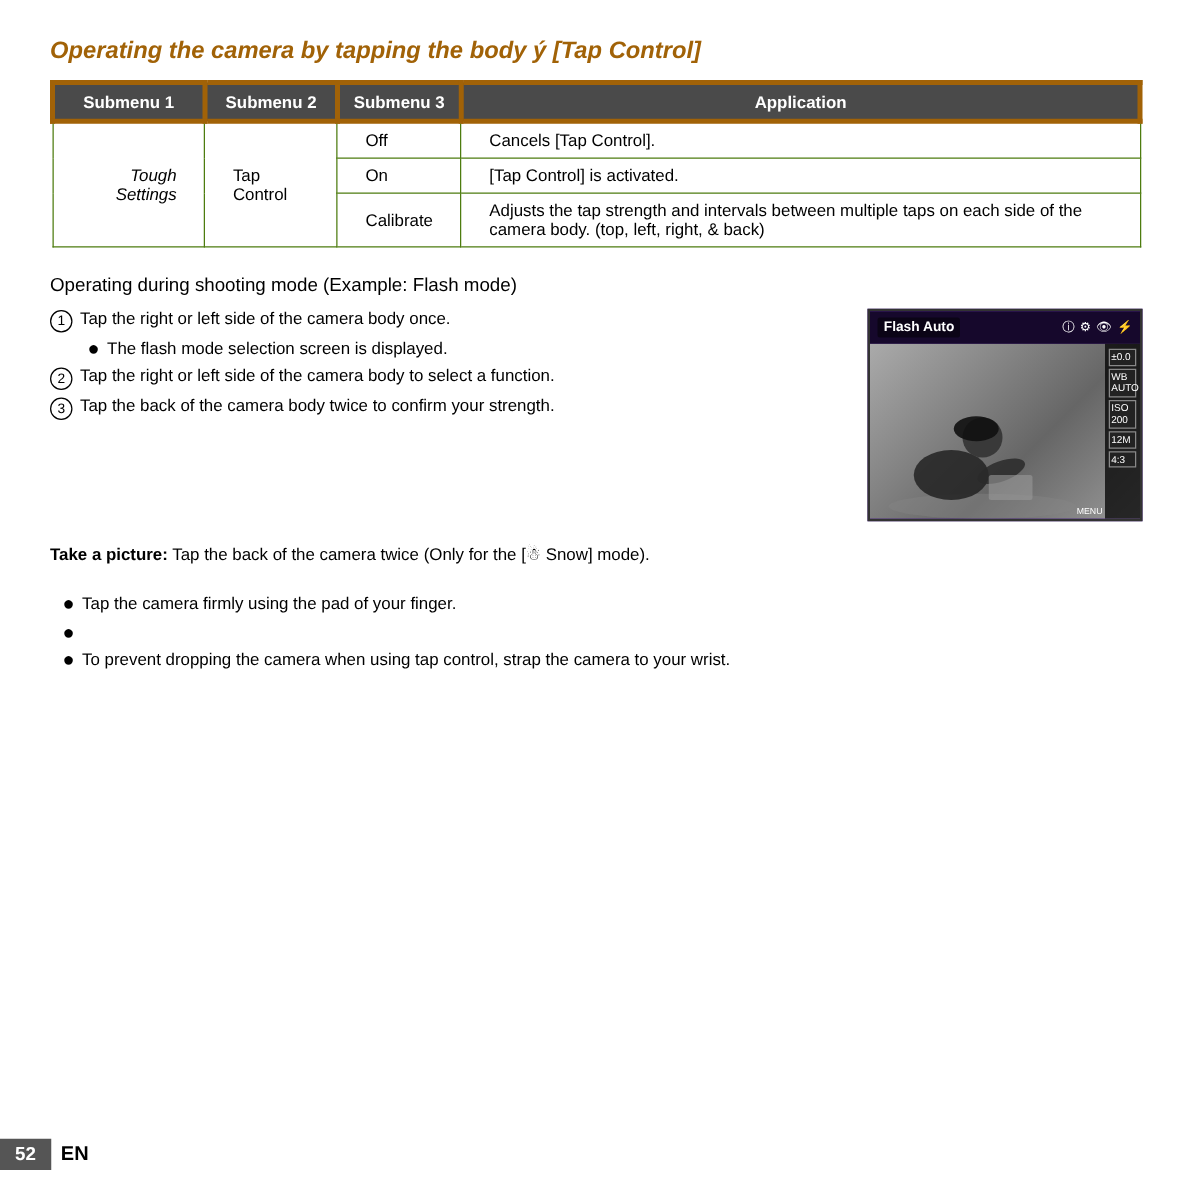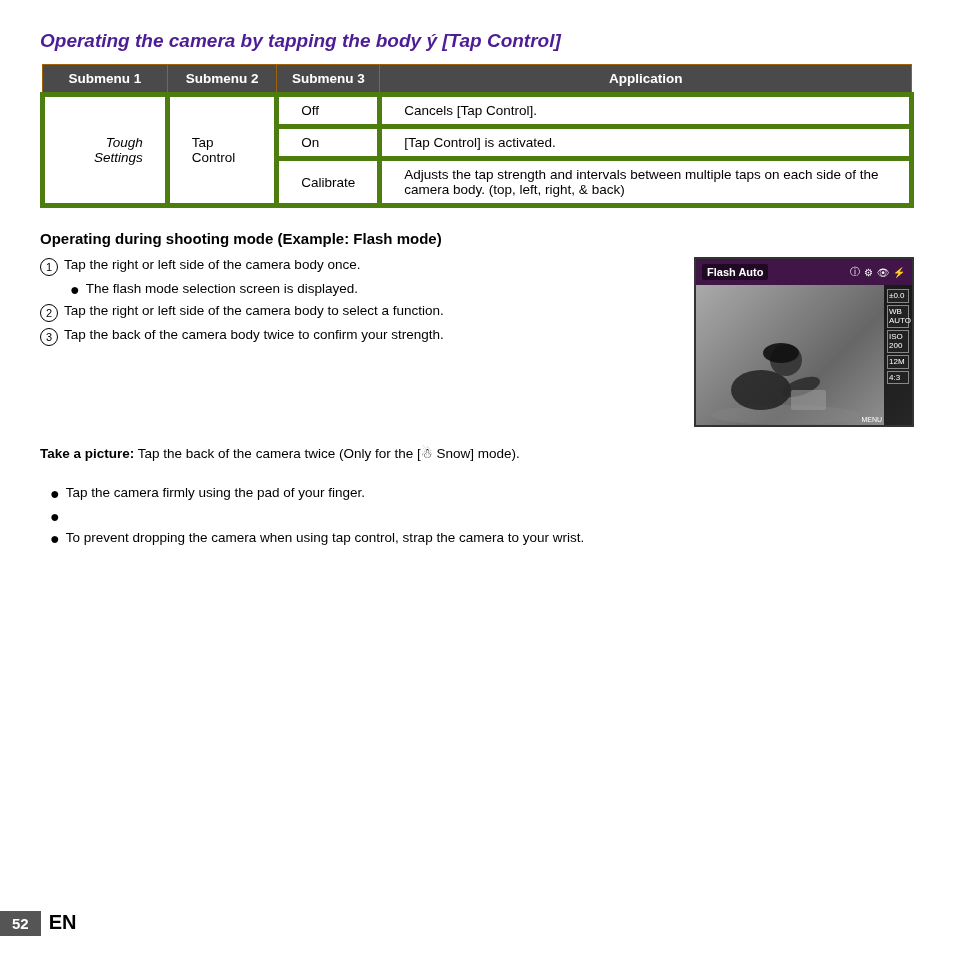--- a/index.html
+++ b/index.html
@@ -15,48 +15,48 @@
     .page {
       padding: 30px 40px 30px 40px;
       position: relative;
       height: 100%;
     }
     .main-title {
       font-style: italic;
       font-size: 19px;
       font-weight: bold;
       margin-bottom: 12px;
-      color: #4c1d95;
+      color: #a16207;
     }
     table {
       width: 100%;
       border-collapse: collapse;
       margin-bottom: 22px;
       font-size: 13.5px;
     }
     table th {
       background: #4a4a4a;
       color: #ffffff;
-      border: 1px solid #a16207;
+      border: 4px solid #a16207;
       padding: 6px 10px;
       text-align: center;
       font-weight: bold;
     }
     table td {
-      border: 5px solid #4d7c0f;
+      border: 1px solid #4d7c0f;
       padding: 6px 22px;
       vertical-align: middle;
     }
     table td.submenu1 {
       text-align: right;
       vertical-align: middle;
       font-style: italic;
     }
     .section-title {
-      font-weight: bold;
+      font-weight: normal;
       font-size: 15px;
       margin-bottom: 8px;
     }
     .step-item {
       display: flex;
       align-items: flex-start;
       margin-bottom: 5px;
       font-size: 13.5px;
     }
     .step-num {
@@ -92,21 +92,21 @@
     .text-col {
       flex: 1;
     }
     .image-col {
       margin-left: 30px;
       flex-shrink: 0;
     }
     .camera-screen {
       width: 220px;
       height: 170px;
-      background: #d946ef;
+      background: #4c1d95;
       position: relative;
       border: 2px solid #333;
       overflow: hidden;
     }
     .camera-screen-top-bar {
       width: 100%;
       height: 26px;
       background: rgba(0,0,0,0.7);
       display: flex;
       align-items: center;
@@ -188,31 +188,32 @@
       display: flex;
       align-items: flex-start;
       margin-bottom: 5px;
       font-size: 13.5px;
     }
     .page-footer {
       position: absolute;
       bottom: 18px;
       left: 0;
       display: flex;
+      align-items: center;
     }
     .page-num-box {
       background: #555;
       color: #fff;
       font-weight: bold;
       font-size: 15px;
       padding: 4px 12px;
       margin-right: 8px;
     }
     .en-text {
-      font-size: 20px;
+      font-size: 16px;
       font-weight: bold;
     }
   </style>
 </head>
 <body>
 
 <div class="page">
 
   <div class="main-title">
     <em>Operating the camera by tapping the body ý  [Tap Control]</em>

